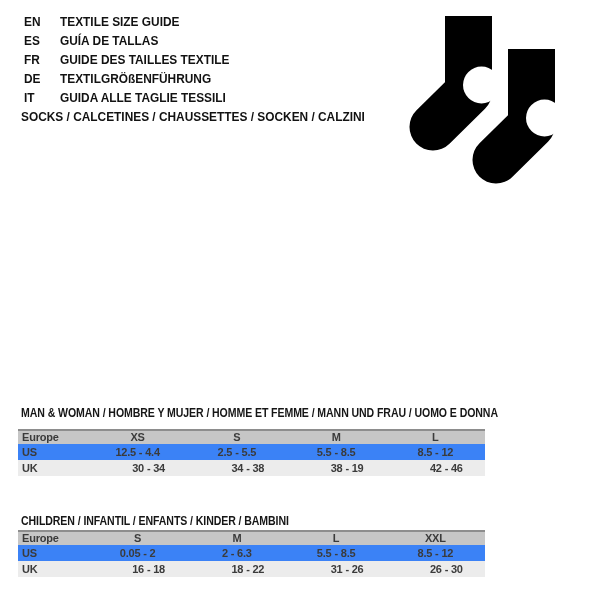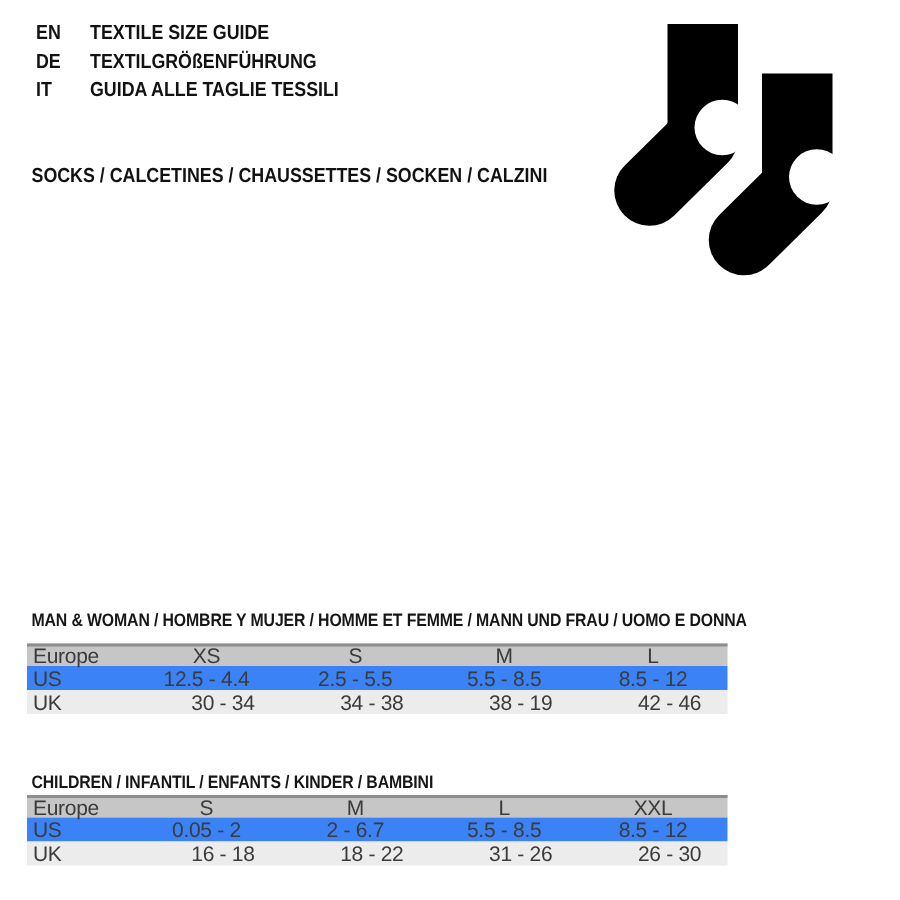--- a/index.html
+++ b/index.html
@@ -27,33 +27,41 @@
              line-height:14px;}
   .tbl{position:absolute;left:18px;width:467px;}
   #t1-title{top:406px;}
   #t1{top:429px;}
   #t2-title{top:514px;}
   #t2{top:530px;}
   .tr{display:grid;grid-template-columns:70px 1fr 1fr 1fr 1fr;align-items:center;}
   .tr.thead{background:#c6c6c6;border-top:2px solid #8d8d8d;height:13px;}
   .tr.trow{height:16px;background:#3b82f6;}
   .tr.trow.alt{background:#ececec;gap:22px;}
-  .td{font-size:14px;line-height:13px;color:#3b3b3b;text-align:center;letter-spacing:-.2px;
-      white-space:nowrap;overflow:visible;}
+  .td{font-size:11px;line-height:13px;color:#3b3b3b;text-align:center;letter-spacing:-.2px;
+      white-space:nowrap;overflow:visible;font-weight:bold;}
   .td.c0{text-align:left;padding-left:4px;}
 </style>
 </head>
 <body>
 
 <div class="canvas">
 
   <div class="lang-block">
     <div class="lang-row">
       <span class="lang-code">EN</span>
       <span class="lang-label">TEXTILE SIZE GUIDE</span>
+    </div>
+    <div class="lang-row">
+      <span class="lang-code">ES</span>
+      <span class="lang-label">GUÍA DE TALLAS</span>
+    </div>
+    <div class="lang-row">
+      <span class="lang-code">FR</span>
+      <span class="lang-label">GUIDE DES TAILLES TEXTILE</span>
     </div>
     <div class="lang-row">
       <span class="lang-code">DE</span>
       <span class="lang-label">TEXTILGRÖßENFÜHRUNG</span>
     </div>
     <div class="lang-row">
       <span class="lang-code">IT</span>
       <span class="lang-label">GUIDA ALLE TAGLIE TESSILI</span>
     </div>
   </div>
@@ -103,21 +111,21 @@
     <div class="tr thead">
       <div class="td c0">Europe</div>
       <div class="td">S</div>
       <div class="td">M</div>
       <div class="td">L</div>
       <div class="td">XXL</div>
     </div>
     <div class="tr trow">
       <div class="td c0">US</div>
       <div class="td">0.05 - 2</div>
-      <div class="td">2 - 6.7</div>
+      <div class="td">2 - 6.3</div>
       <div class="td">5.5 - 8.5</div>
       <div class="td">8.5 - 12</div>
     </div>
     <div class="tr trow alt">
       <div class="td c0">UK</div>
       <div class="td">16 - 18</div>
       <div class="td">18 - 22</div>
       <div class="td">31 - 26</div>
       <div class="td">26 - 30</div>
     </div>

